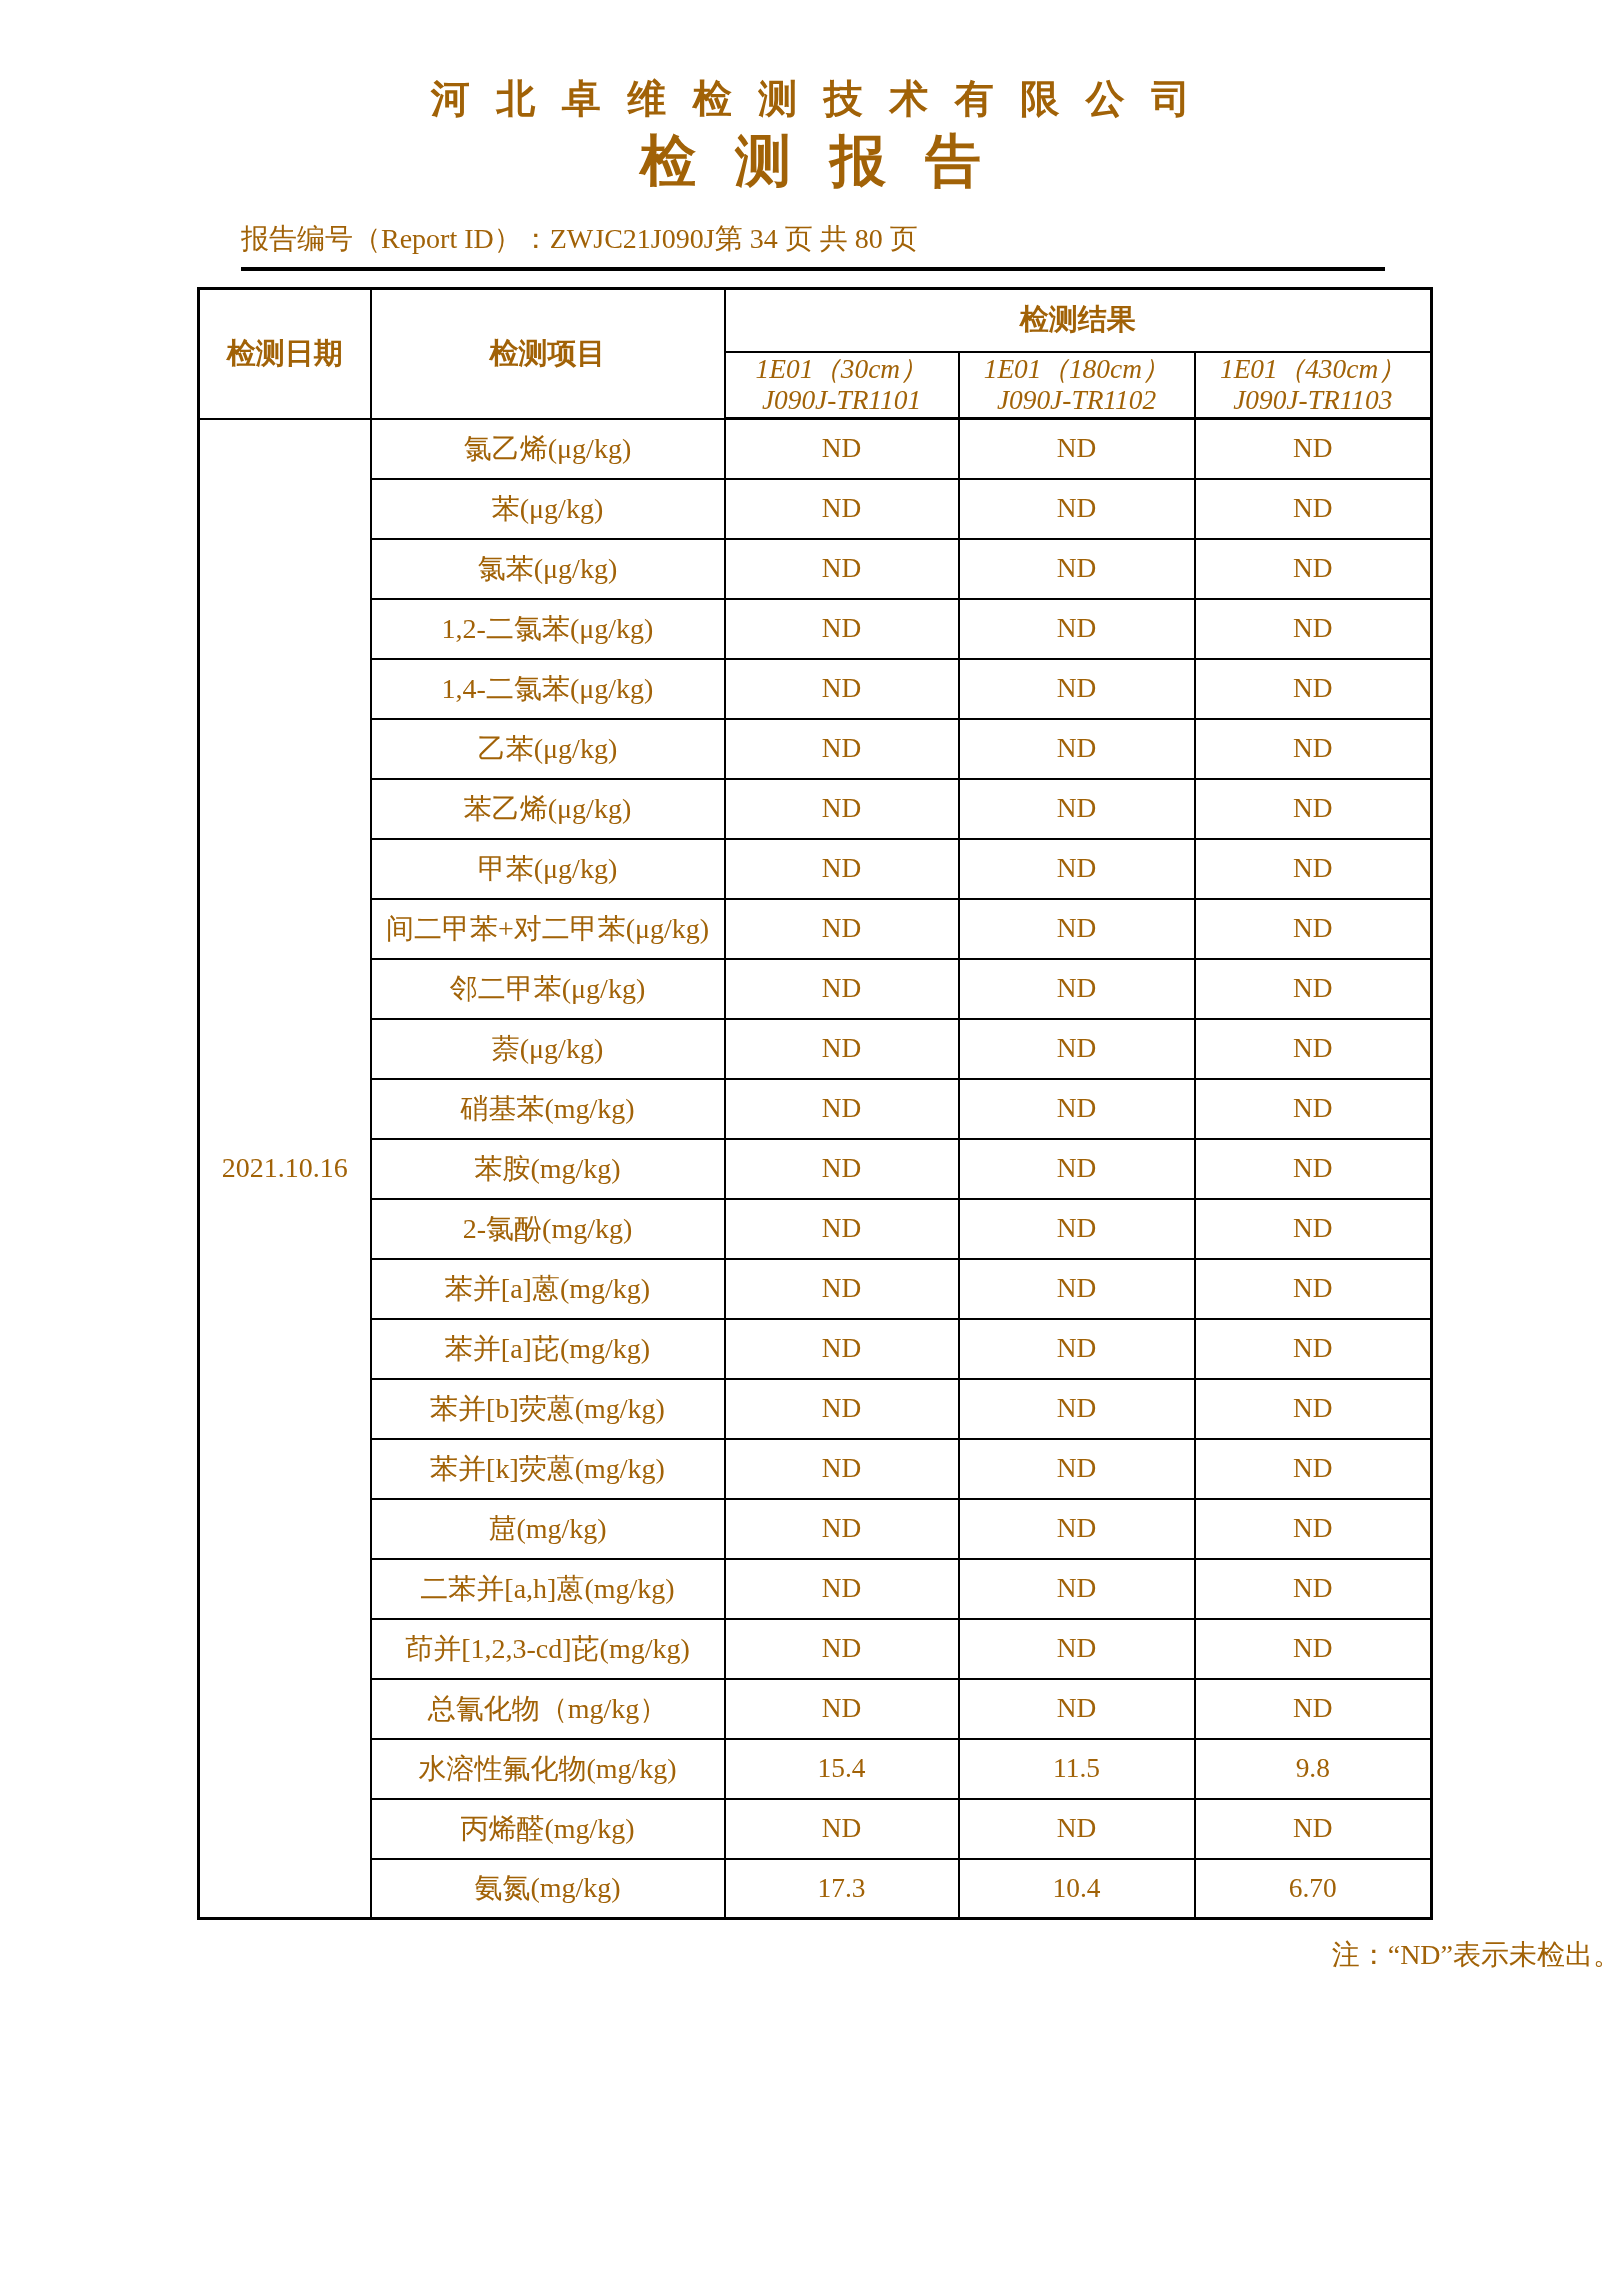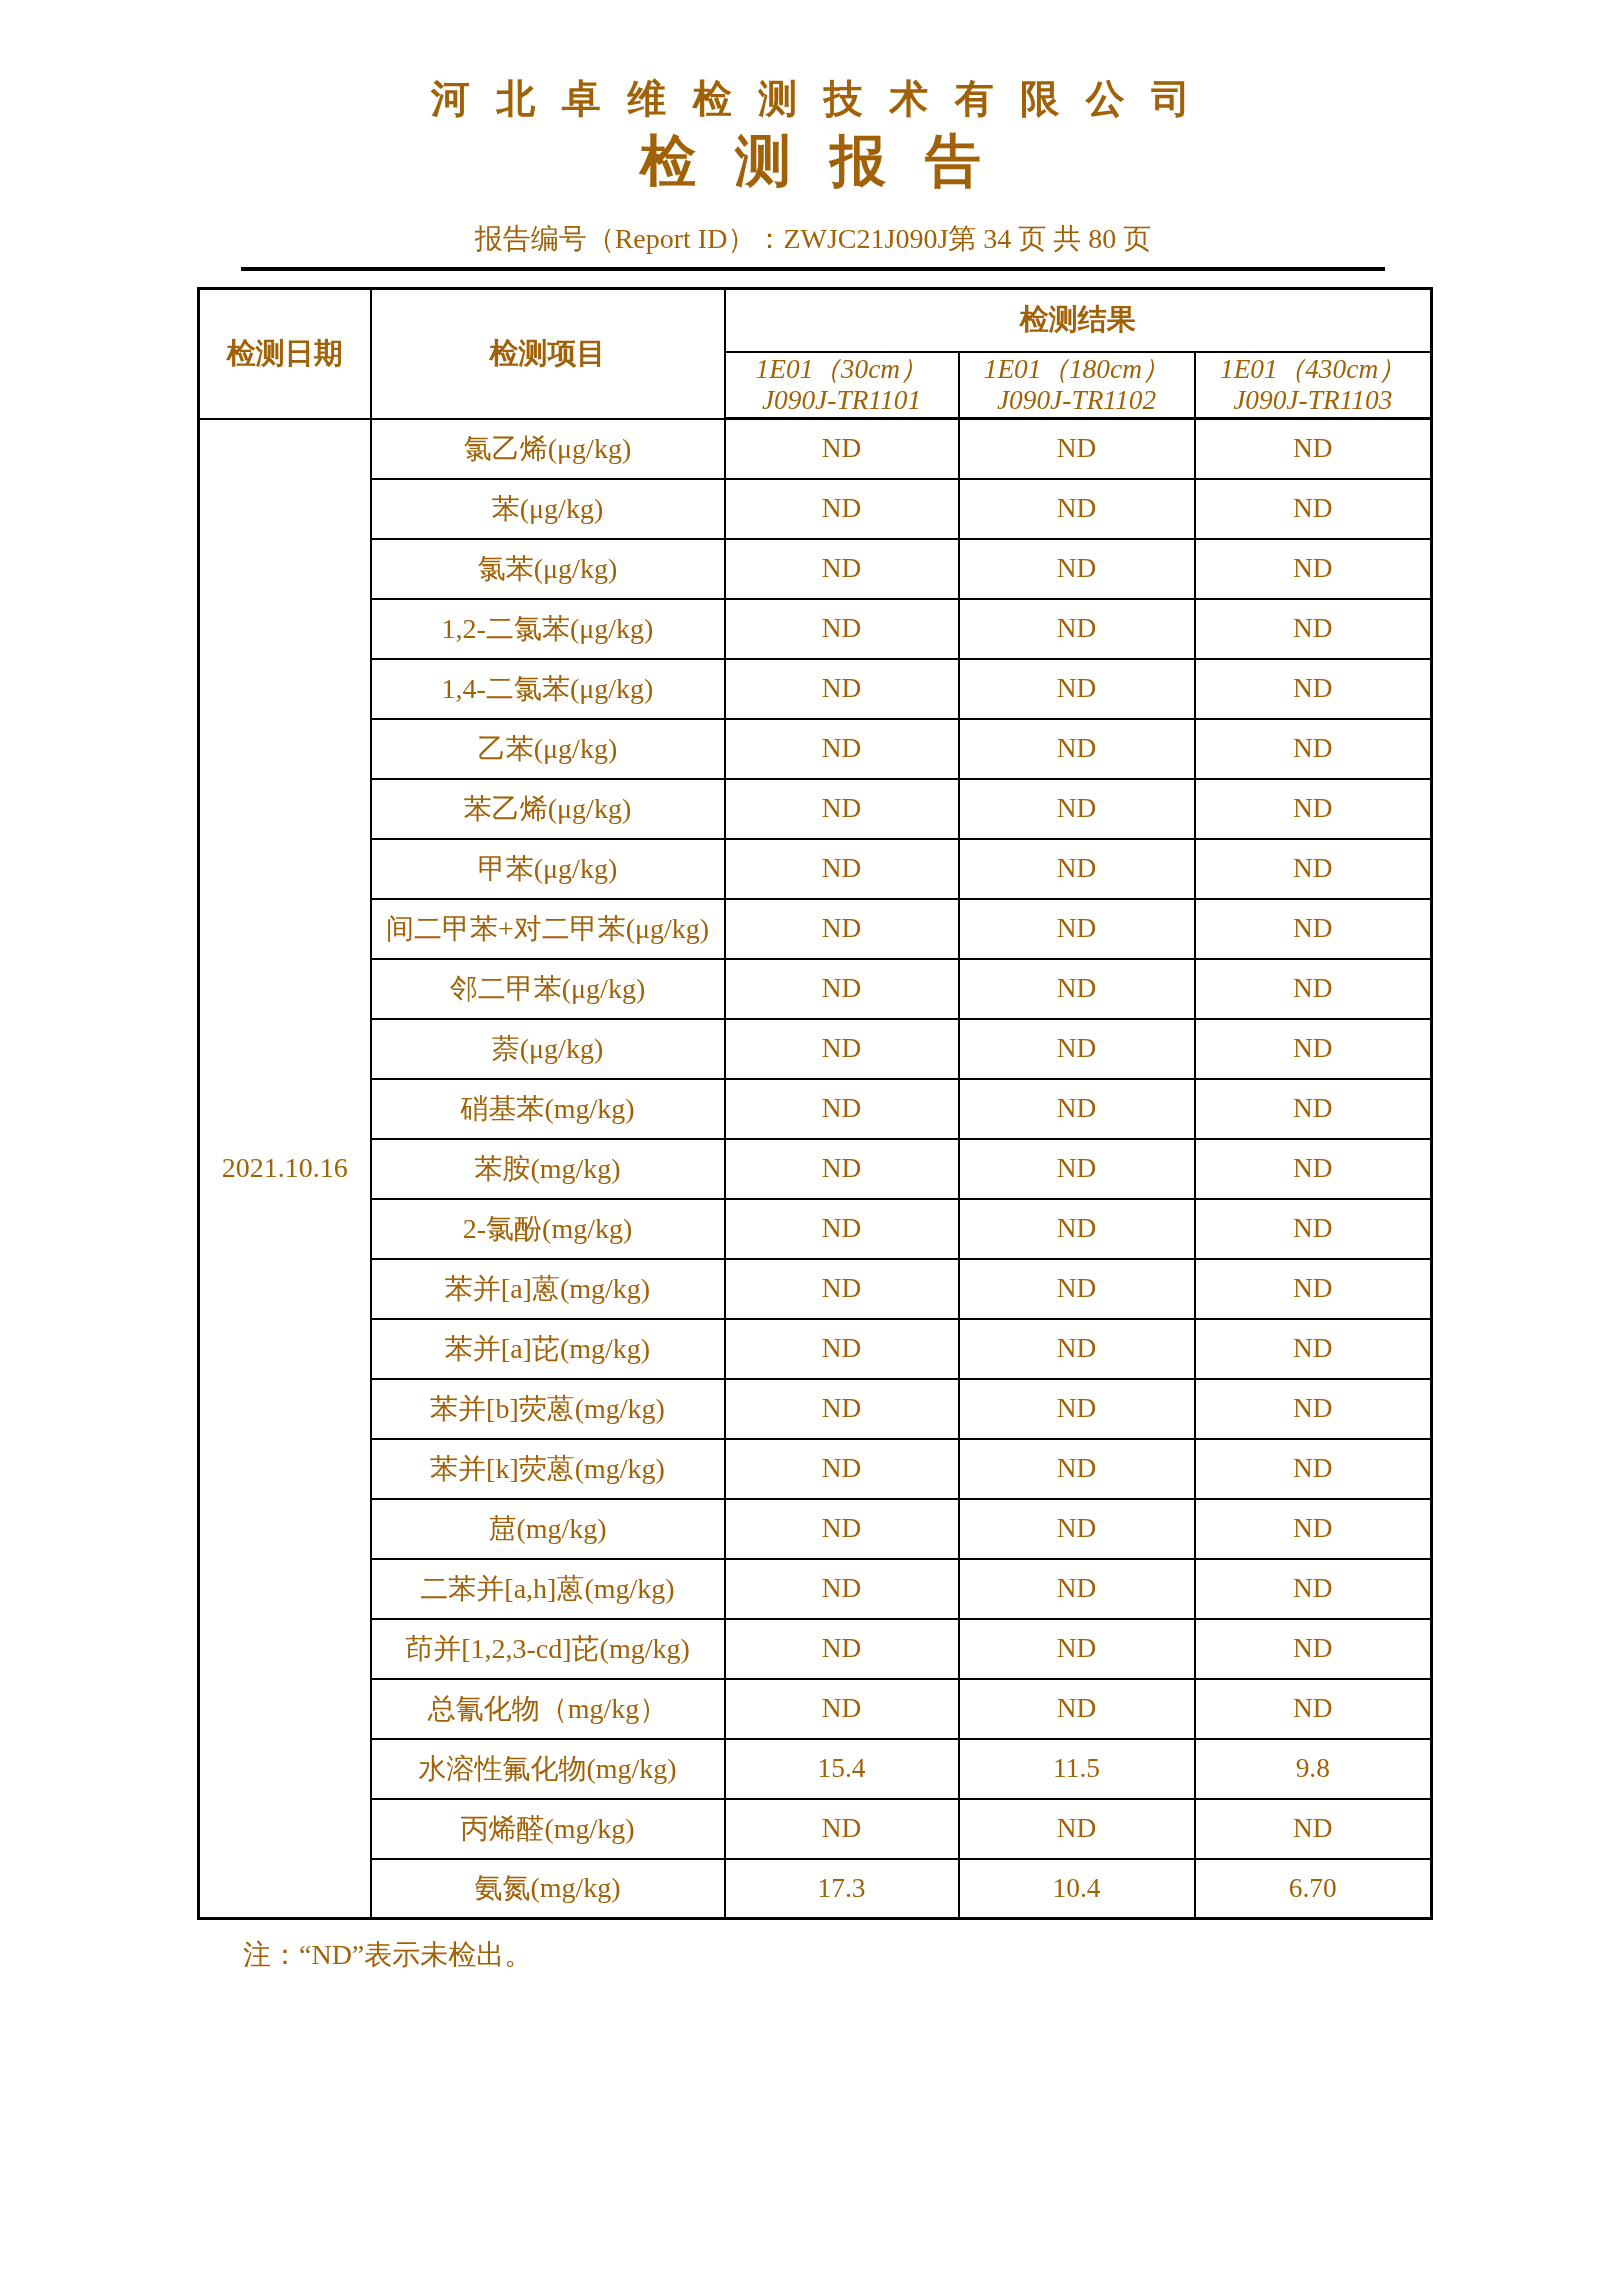--- a/index.html
+++ b/index.html
@@ -29,21 +29,21 @@
     font-size: 56px;
     font-weight: bold;
     letter-spacing: 39px;
     text-indent: 39px;
     line-height: 1.15;
     white-space: nowrap;
   }
   .meta-line {
     margin: 27.4px 236px 0 241px;
     display: flex;
-    justify-content: center;
+    justify-content: flex-start;
     align-items: flex-end;
     font-size: 28px;
     padding-bottom: 9px;
     border-bottom: 4.9px solid #000;
   }
   .section-title {
     margin: 17.6px 0 0 243px;
     font-size: 29px;
     font-weight: bold;
   }
@@ -78,20 +78,21 @@
     line-height: 31px;
     font-size: 27.4px;
   }
   .results-table tbody tr { height: 60px; }
   .results-table td.date-cell { font-size: 28px; }
   .results-table td.item-cell { font-size: 28px; }
   .results-table td.value-cell { font-size: 27.4px; }
   .note {
     margin: 15.7px 0 0 243px;
     font-size: 28px;
+    text-align: right;
   }
 </style>
 </head>
 <body>
 
 <div class="page">
 
   <div class="company">河北卓维检测技术有限公司</div>
 
   <div class="doc-title">检测报告</div>

